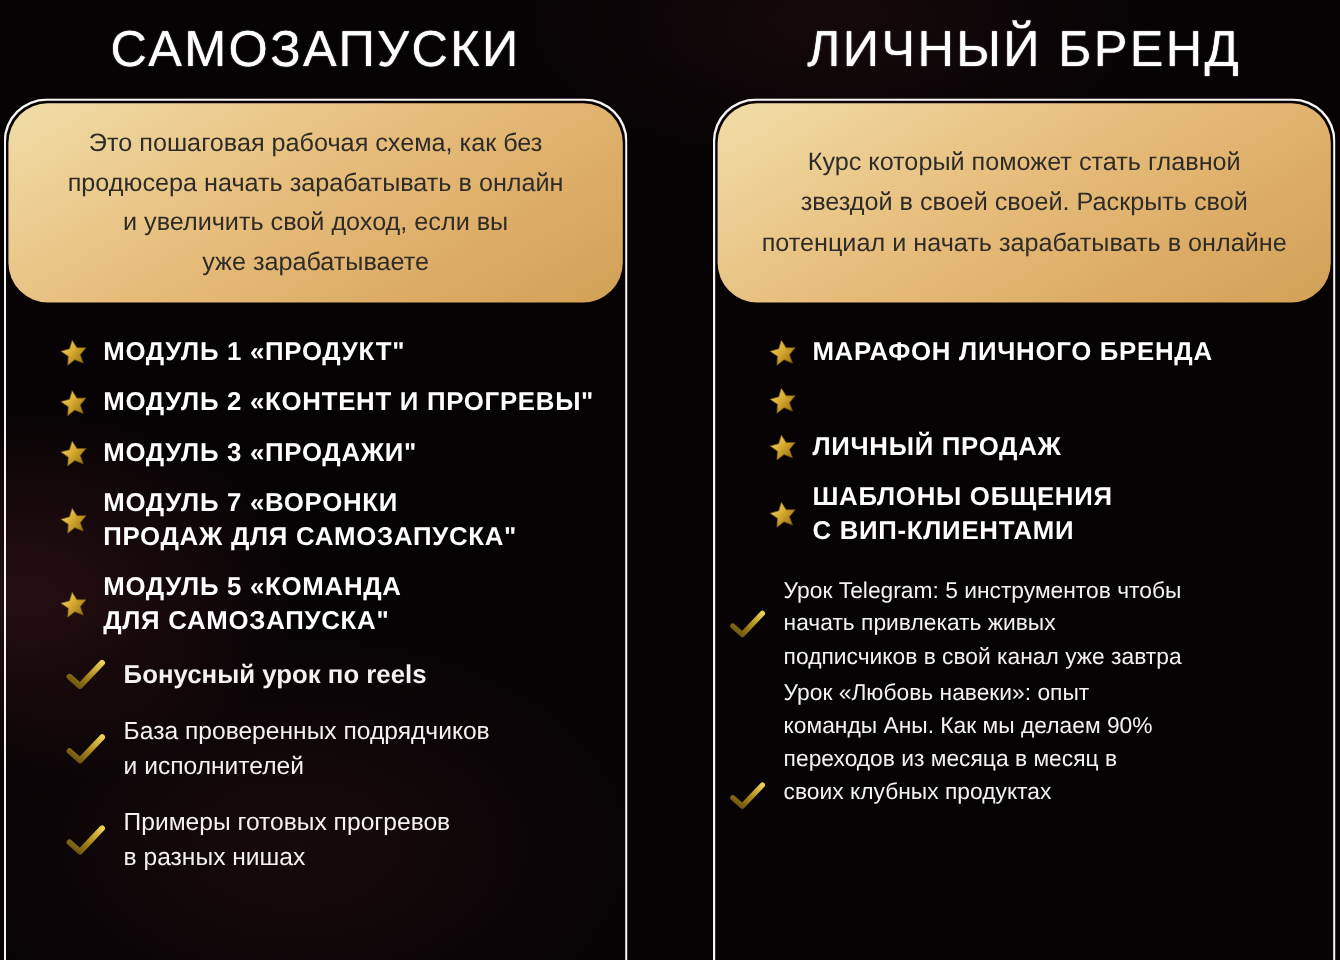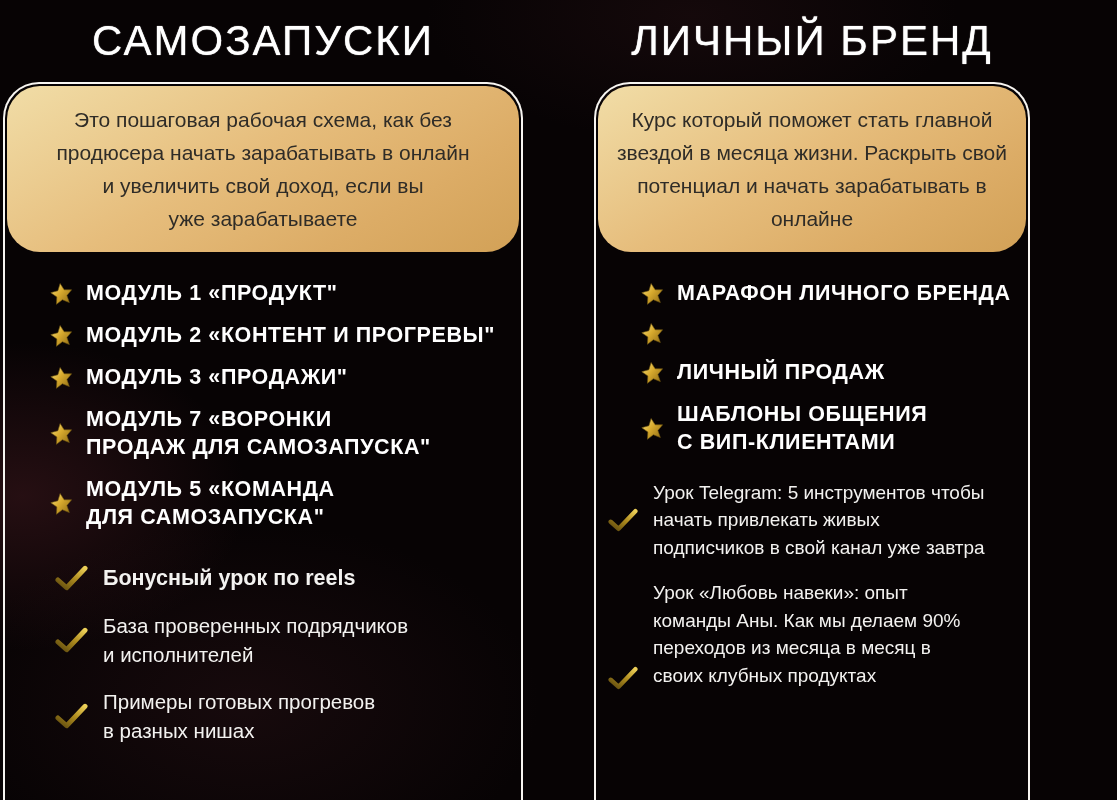--- a/index.html
+++ b/index.html
@@ -13,21 +13,21 @@
     font-family: "Liberation Sans", sans-serif;
     background:
       radial-gradient(ellipse 320px 220px at 2% 62%, rgba(88,34,42,0.38), transparent 70%),
       radial-gradient(ellipse 420px 260px at 22% 88%, rgba(60,26,32,0.30), transparent 70%),
       radial-gradient(ellipse 380px 180px at 62% 2%, rgba(70,30,36,0.22), transparent 70%),
       #070304;
   }
 
   .column { position: absolute; top: 0; height: 100%; }
   .col-left  { left: 3px;   width: 520px; }
-  .col-right { left: 594px; width: 436px; }
+  .col-right { left: 594px; width: 519px; }
 
   .col-title {
     height: 82px;
     display: flex; align-items: center; justify-content: center;
     color: #ffffff;
     font-size: 42px;
     font-weight: 400;
     letter-spacing: 2px;
     text-shadow: 0 0 1px #fff;
   }
@@ -67,36 +67,36 @@
     color: #ffffff;
     font-weight: 700;
     font-size: 21.5px;
     letter-spacing: 0.6px;
     line-height: 1.3;
     white-space: pre-line;
   }
   .star-item svg { flex: 0 0 auto; transform: rotate(-8deg); }
 
   .check-list {
-    margin-top: 31px;
+    margin-top: 15px;
     padding-left: 50px;
     display: flex; flex-direction: column;
     gap: 18px;
   }
   .check-item {
     display: flex; align-items: center; gap: 15px;
     color: #f3f2f0;
     font-size: 20.5px;
     line-height: 1.42;
     white-space: pre-line;
   }
   .check-item svg { flex: 0 0 auto; }
   .check-item.bold { font-weight: 700; font-size: 21.5px; }
 
-  .col-right .check-list { margin-top: 22px; gap: 17px; padding-left: 12px; }
+  .col-right .check-list { margin-top: 22px; gap: 2px; padding-left: 12px; }
   .col-right .check-item { font-size: 19px; line-height: 1.46; align-items: center; }
   .col-right .check-item.top-align { align-items: flex-end; }
   .col-right .check-item.top-align svg { margin-top: 2px; }
   .hidden-defs { position: absolute; width: 0; height: 0; }
 </style>
 </head>
 <body>
 
 <svg class="hidden-defs" aria-hidden="true">
   <defs>
@@ -184,21 +184,21 @@
       </div>
 
     </div>
   </div>
 
   <div class="column col-right">
     <div class="col-title">ЛИЧНЫЙ БРЕНД</div>
     <div class="card">
       <div class="gold-card">
         <div>Курс который поможет стать главной
-звездой в месяца жизни. Раскрыть свой
+звездой в своей своей. Раскрыть свой
 потенциал и начать зарабатывать в онлайне</div>
       </div>
 
       <div class="star-list">
         <div class="star-item">
           <svg width="23" height="23" viewBox="0 0 24 24">
               <path fill="url(#goldStar)" stroke="#6e5510" stroke-width="0.6" d="M12 1.5 L15.3 8.6 L23 9.6 L17.3 14.9 L18.8 22.5 L12 18.6 L5.2 22.5 L6.7 14.9 L1 9.6 L8.7 8.6 Z"></path>
             </svg>
           <span>МАРАФОН ЛИЧНОГО БРЕНДА</span>
         </div>

